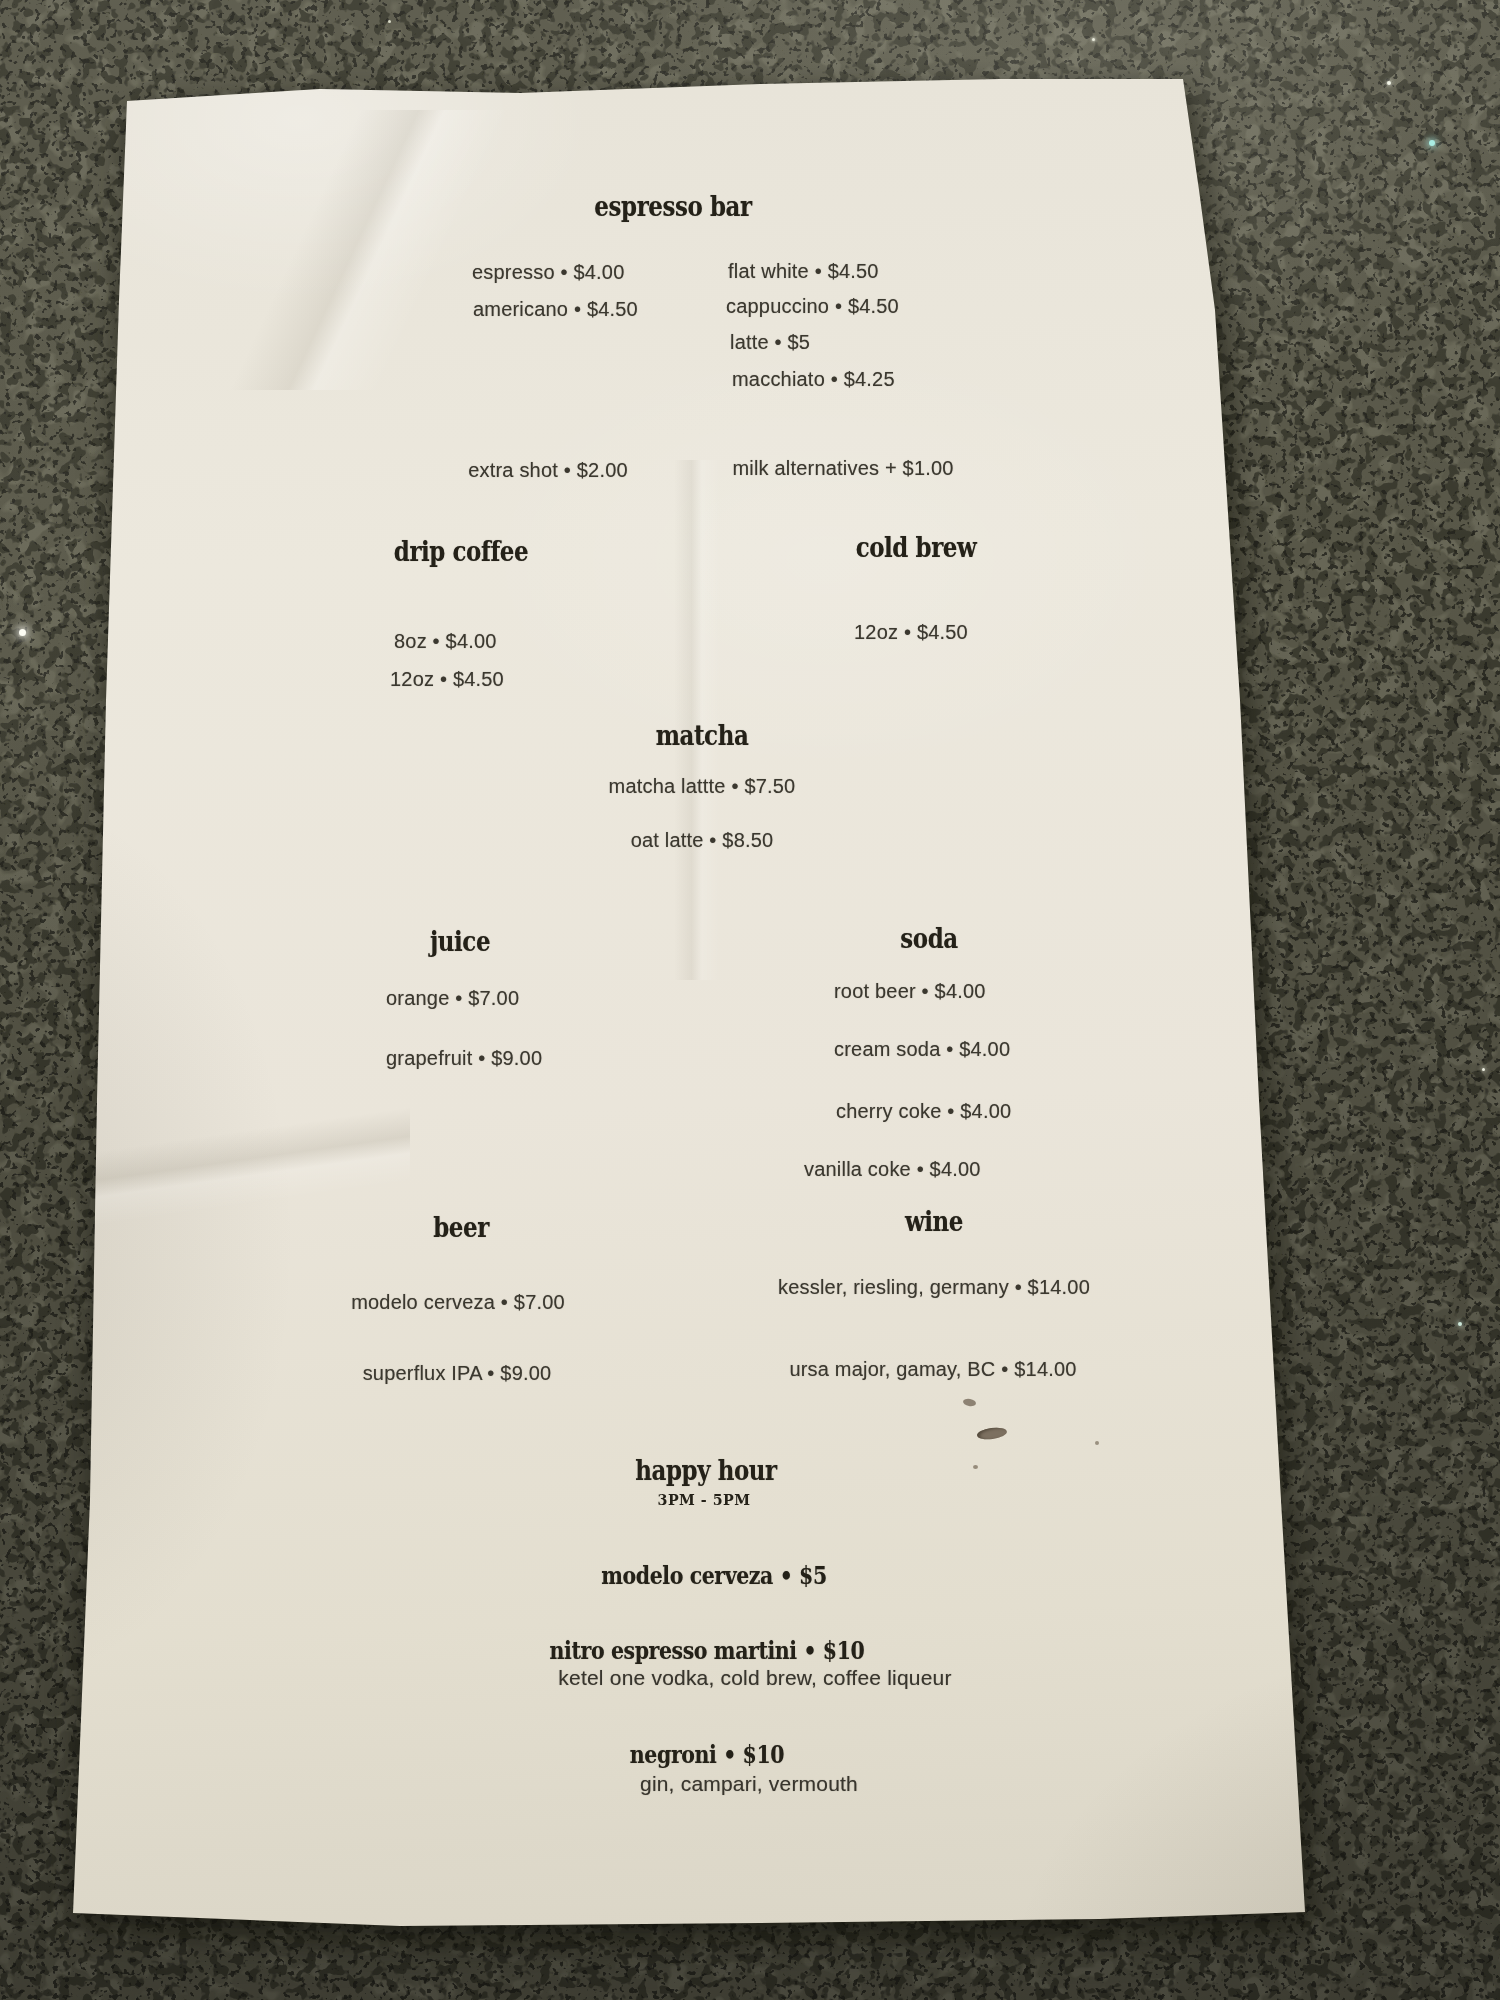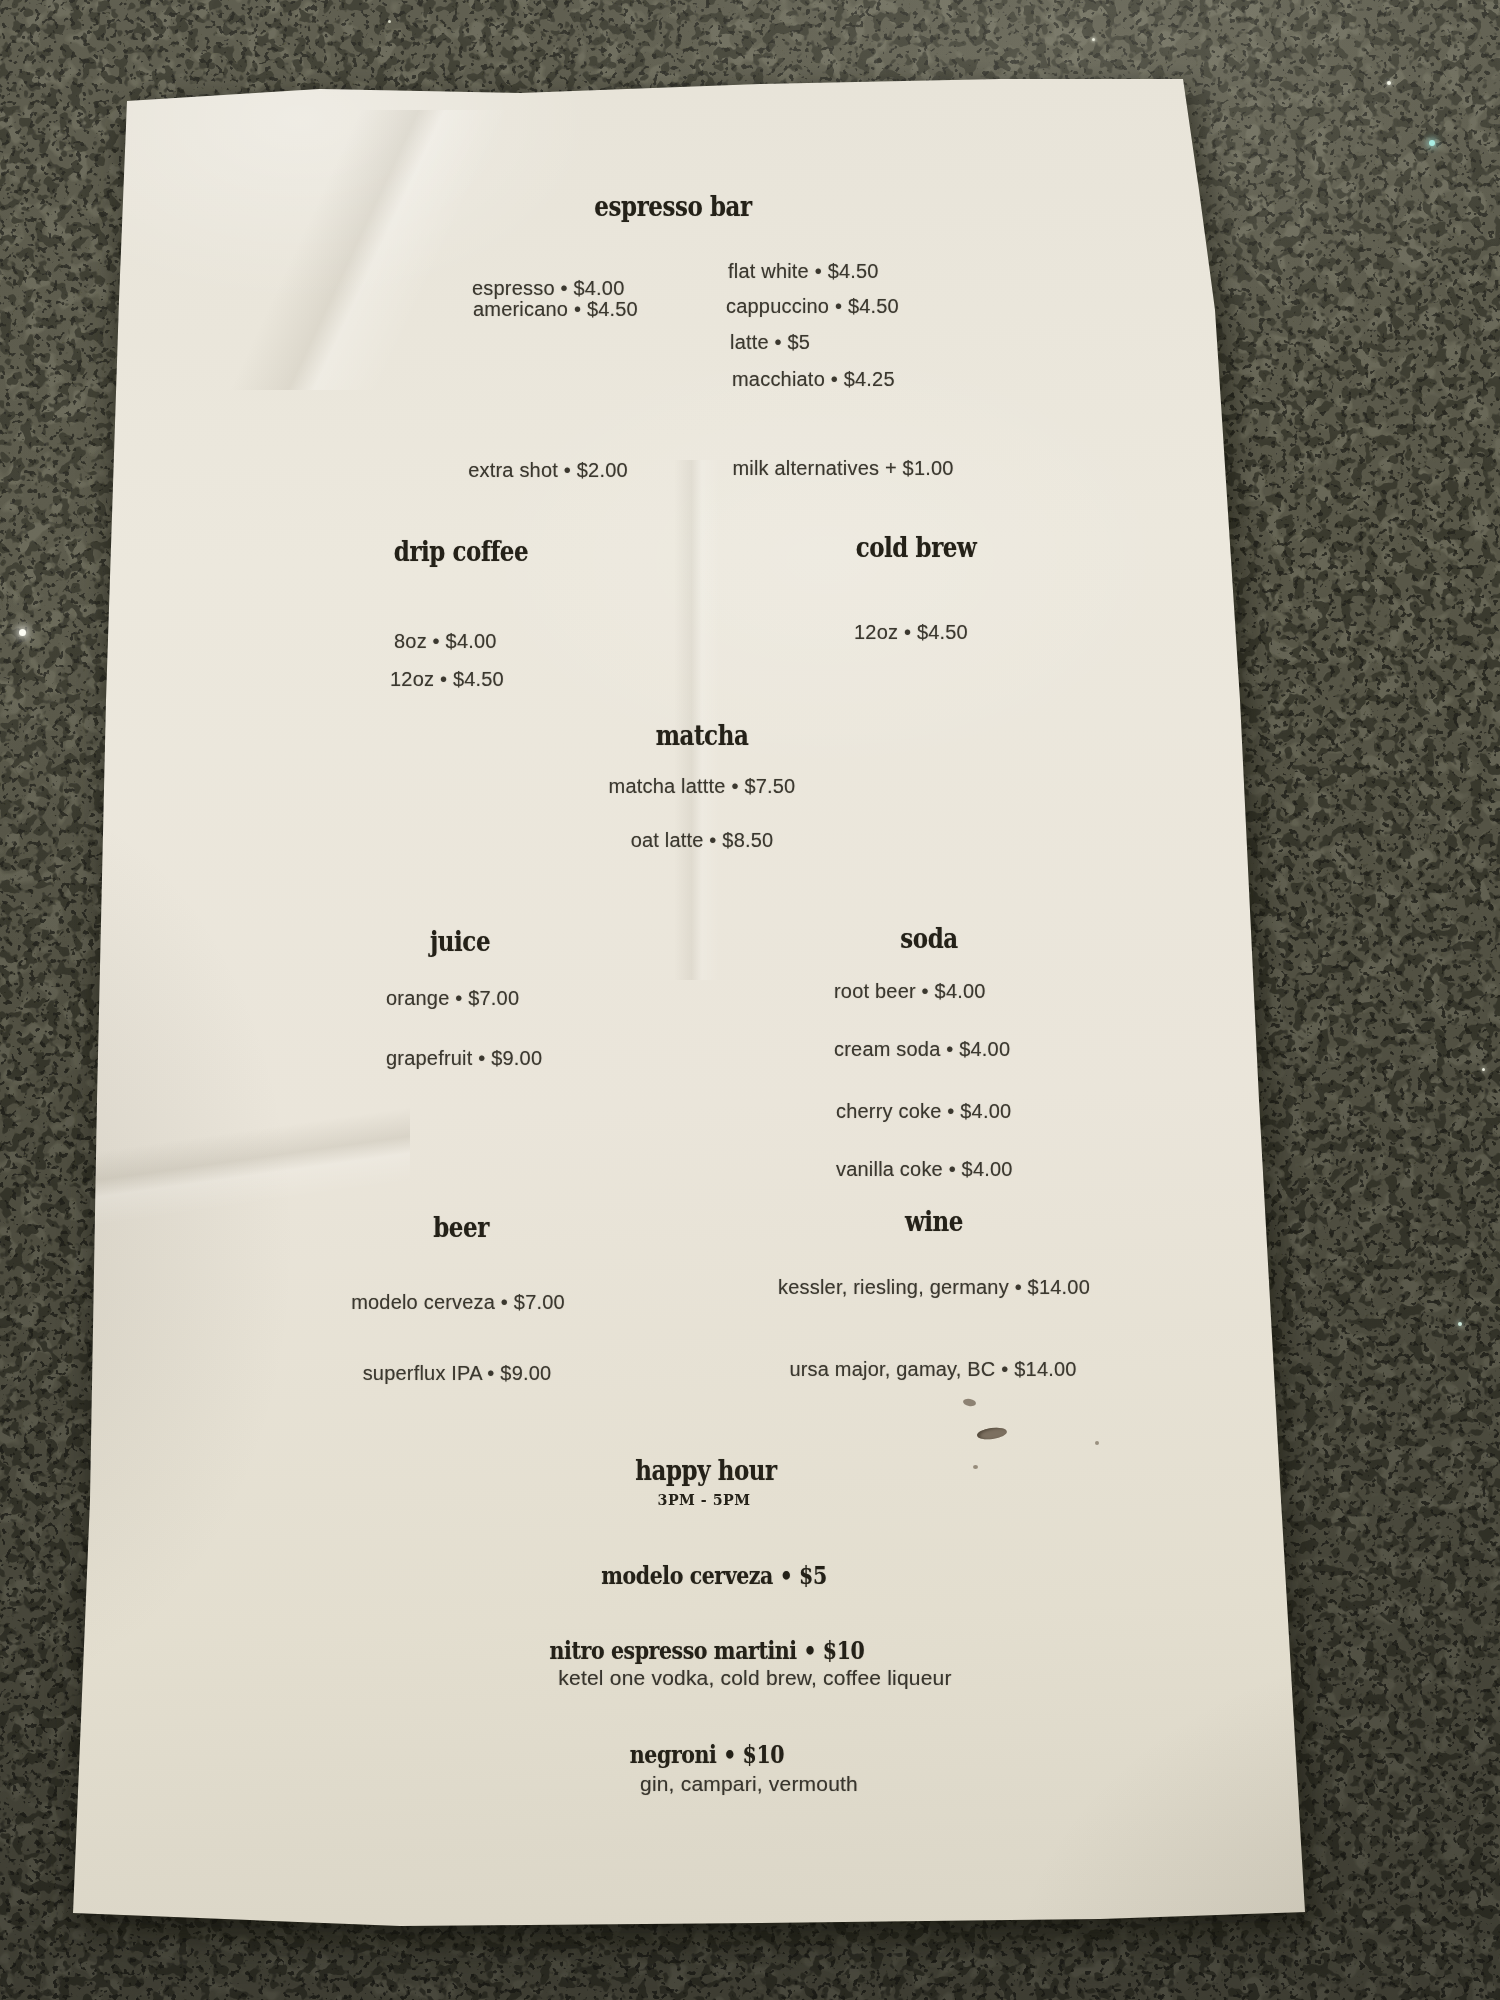--- a/index.html
+++ b/index.html
@@ -97,21 +97,21 @@
   <div class="sparkle" style="left:388px;top:20px;width:3px;height:3px;background:#d9dac8;"></div>
 
   <div id="paper-wrap">
     <div id="paper">
 
       <div class="crease" id="crease-topleft"></div>
       <div class="crease" id="crease-leftmid"></div>
       <div class="crease" id="crease-vert"></div>
 
       <div class="t hd" style="left:673px;top:207px;">espresso bar</div>
-      <div class="t itl" style="left:472px;top:288px;text-align:center;">espresso  •  $4.00</div>
+      <div class="t itl" style="left:472px;top:272px;text-align:center;">espresso  •  $4.00</div>
       <div class="t itl" style="left:473px;top:309px;">americano  •  $4.50</div>
       <div class="t itl" style="left:728px;top:271px;">flat white  •  $4.50</div>
       <div class="t itl" style="left:726px;top:306px;">cappuccino  •  $4.50</div>
       <div class="t itl" style="left:730px;top:342px;">latte  •  $5</div>
       <div class="t itl" style="left:732px;top:379px;">macchiato  •  $4.25</div>
       <div class="t itc" style="left:548px;top:470px;">extra shot  •  $2.00</div>
       <div class="t itc" style="left:843px;top:468px;">milk alternatives  +  $1.00</div>
 
       <div class="t hd" style="left:461px;top:552px;">drip coffee</div>
       <div class="t itl" style="left:394px;top:641px;">8oz • $4.00</div>
@@ -123,21 +123,21 @@
       <div class="t itc" style="left:702px;top:786px;">matcha lattte  •  $7.50</div>
       <div class="t itc" style="left:702px;top:840px;">oat latte  •  $8.50</div>
 
       <div class="t hd" style="left:460px;top:942px;">juice</div>
       <div class="t itl" style="left:386px;top:998px;">orange  •  $7.00</div>
       <div class="t itl" style="left:386px;top:1058px;">grapefruit  •  $9.00</div>
       <div class="t hd" style="left:929px;top:939px;">soda</div>
       <div class="t itl" style="left:834px;top:991px;">root beer  •  $4.00</div>
       <div class="t itl" style="left:834px;top:1049px;">cream soda  •  $4.00</div>
       <div class="t itl" style="left:836px;top:1111px;">cherry coke  •  $4.00</div>
-      <div class="t itl" style="left:836px;top:1169px;text-align:right;">vanilla coke  •  $4.00</div>
+      <div class="t itl" style="left:804px;top:1169px;text-align:right;">vanilla coke  •  $4.00</div>
 
       <div class="t hd" style="left:461px;top:1228px;">beer</div>
       <div class="t itc" style="left:458px;top:1302px;">modelo cerveza  •  $7.00</div>
       <div class="t itc" style="left:457px;top:1373px;">superflux IPA  •  $9.00</div>
       <div class="t hd" style="left:934px;top:1222px;">wine</div>
       <div class="t itc" style="left:934px;top:1287px;">kessler, riesling, germany  •  $14.00</div>
       <div class="t itc" style="left:933px;top:1369px;">ursa major, gamay, BC  •  $14.00</div>
 
       <div class="t hd" style="left:706px;top:1471px;">happy hour</div>
       <div class="t ht" style="left:704px;top:1500px;">3PM - 5PM</div>

